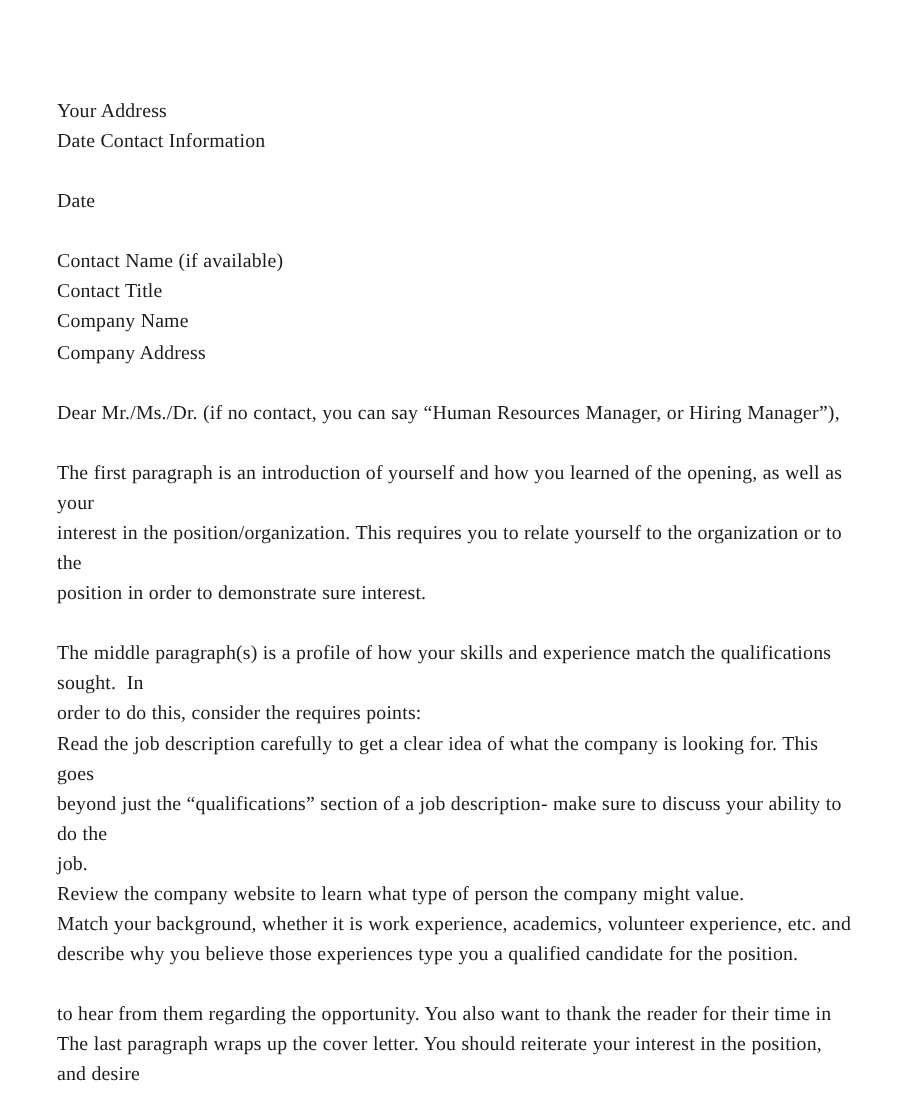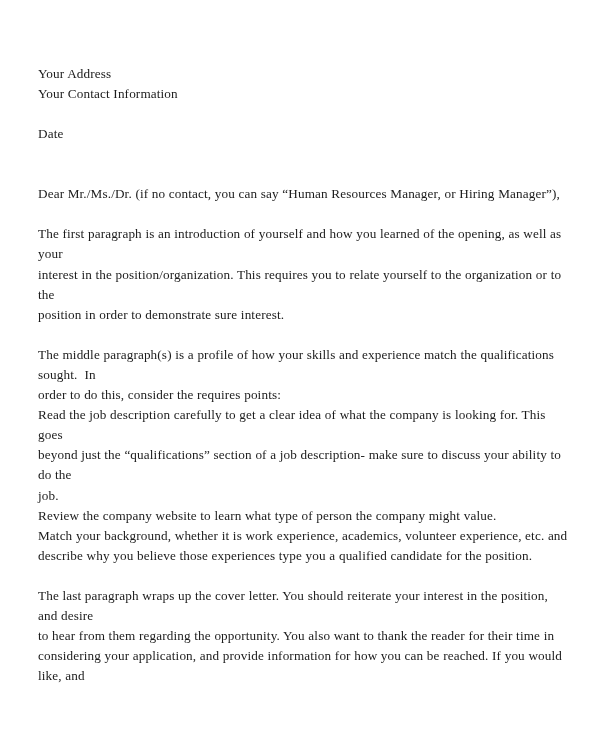--- a/index.html
+++ b/index.html
@@ -50,31 +50,37 @@
   .spacer { display: block; }
 </style>
 </head>
 <body>
 
 <div class="page">
   <div class="letter">
 
     <div class="block">
       <div class="line">Your Address</div>
-      <div class="line">Your Contact Information</div>
+      <div class="line">Date Contact Information</div>
     </div>
 
     <div class="gap-1 spacer"></div>
 
     <div class="block">
       <div class="line">Date</div>
     </div>
 
     <div class="gap-1 spacer"></div>
 
+    <div class="block">
+      <div class="line">Contact Name (if available)</div>
+      <div class="line">Contact Title</div>
+      <div class="line">Company Name</div>
+      <div class="line">Company Address</div>
+    </div>
 
     <div class="gap-1 spacer"></div>
 
     <div class="block">
       <div class="line">Dear Mr./Ms./Dr. (if no contact, you can say “Human Resources Manager, or Hiring Manager”),</div>
     </div>
 
     <div class="gap-1 spacer"></div>
 
     <div class="block">
@@ -92,20 +98,20 @@
       <div class="line">beyond just the “qualifications” section of a job description- make sure to discuss your ability to do the</div>
       <div class="line">job.</div>
       <div class="line">Review the company website to learn what type of person the company might value.</div>
       <div class="line">Match your background, whether it is work experience, academics, volunteer experience, etc. and</div>
       <div class="line">describe why you believe those experiences type you a qualified candidate for the position.</div>
     </div>
 
     <div class="gap-1 spacer"></div>
 
     <div class="block">
+      <div class="line">to hear from them regarding the opportunity. You also want to thank the reader for their time in</div>
       <div class="line">The last paragraph wraps up the cover letter. You should reiterate your interest in the position, and desire</div>
-      <div class="line">to hear from them regarding the opportunity. You also want to thank the reader for their time in</div>
       <div class="line">considering your application, and provide information for how you can be reached. If you would like, and</div>
 
     </div>
 
   </div>
 </div>
 
 </body></html>

